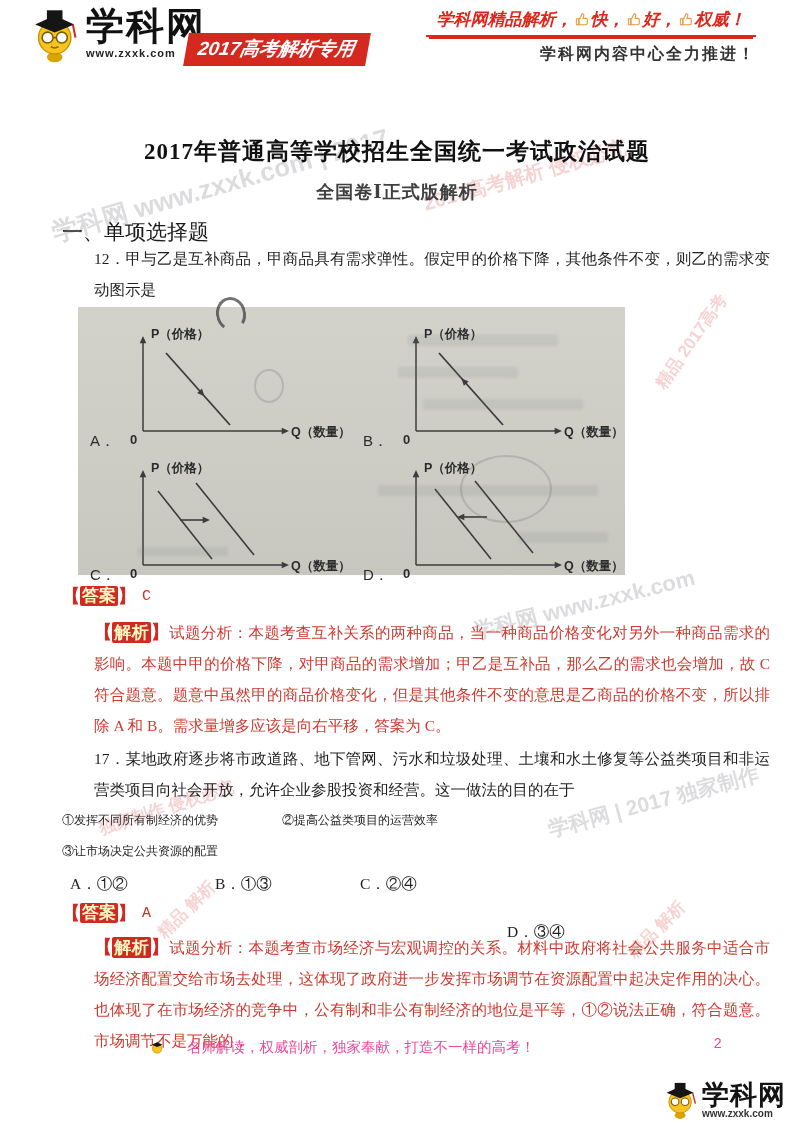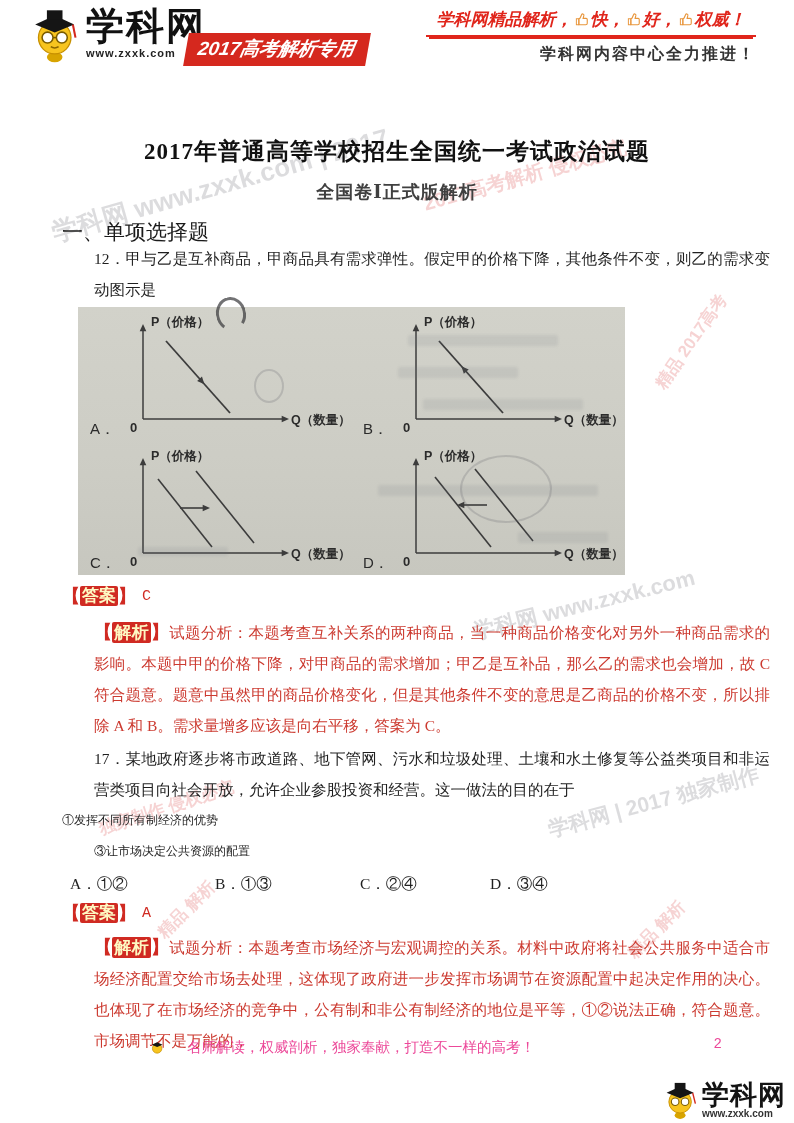--- a/index.html
+++ b/index.html
@@ -30,31 +30,31 @@
   .q12-stem{top:243px;}
   .q13-stem{top:743px;}
   .red{color:#cc3a30;}
   .analysis12{top:617px;}
   .analysis13{top:932px;}
   .opt-row{left:62px;width:676px;font-size:12px;height:31px;line-height:31px;}
   .opt-row .col2{position:absolute;left:220px;top:0;}
   .opts1{top:805px;} .opts2{top:836px;}
   .choices{top:868px;left:62px;width:676px;height:31px;font-size:15.5px;line-height:31px;}
   .choices span{position:absolute;top:0;}
-  .choice-a{left:8px;} .choice-b{left:153px;} .choice-c{left:298px;} .choice-d{left:428px;}
+  .choice-a{left:8px;} .choice-b{left:153px;} .choice-c{left:298px;} .choice-d{left:445px;margin-top:48px;}
   
   .answer-row{left:62px;height:24px;display:flex;align-items:center;font-size:15.5px;}
   .answer12{top:584px;} .answer13{top:901px;}
   .brk{color:#d02a22;font-weight:bold;font-size:18px;line-height:22px;}
   .badge-word{background:#d02a22;color:#fef9c3;font-weight:bold;font-size:17px;padding:1px 2px;border-radius:2px;line-height:18px;}
   .answer-val{color:#d02a22;margin-left:6px;font-family:"Liberation Mono",monospace;font-size:15px;}
   
   .scan{left:78px;top:307px;width:547px;height:268px;background:#cfcfc7;
         background:linear-gradient(180deg,#d2d2ca 0%,#cdcdc5 55%,#c7c7bf 100%);}
-  .scan-grid{position:absolute;left:0;top:0;width:547px;height:272px;display:grid;
+  .scan-grid{position:absolute;left:0;top:12px;width:547px;height:272px;display:grid;
              grid-template-columns:273px 273px;grid-template-rows:134px 134px;}
   .bleed{position:absolute;background:rgba(110,115,125,0.13);filter:blur(1.5px);border-radius:2px;}
   .penmark{position:absolute;border:3px solid rgba(55,55,58,0.7);border-radius:50%;
            border-bottom-color:transparent;transform:rotate(-12deg);}
   .pencircle{position:absolute;border:2px solid rgba(90,90,100,0.22);border-radius:50%;}
   
   .wm{position:absolute;pointer-events:none;font-family:"Liberation Sans",sans-serif;font-weight:bold;white-space:nowrap;}
   .wm-gray{color:rgba(130,130,135,0.28);}
   .wm-pink{color:rgba(225,110,110,0.30);}
   .wm1{left:46px;top:168px;font-size:26px;transform:rotate(-16deg);}
@@ -201,22 +201,23 @@
 </div>
 
 <div class="abs para red analysis12">
   <span class="brk">【</span><span class="badge-word">解析</span><span class="brk">】</span><span>试题分析：本题考查互补关系的两种商品，当一种商品价格变化对另外一种商品需求的影响。本题中甲的价格下降，对甲商品的需求增加；甲乙是互补品，那么乙的需求也会增加，故 C 符合题意。题意中虽然甲的商品价格变化，但是其他条件不变的意思是乙商品的价格不变，所以排除 A 和 B。需求量增多应该是向右平移，答案为 C。</span>
 </div>
 
 <div class="abs para q13-stem">17．某地政府逐步将市政道路、地下管网、污水和垃圾处理、土壤和水土修复等公益类项目和非运营类项目向社会开放，允许企业参股投资和经营。这一做法的目的在于</div>
 
 <div class="abs opt-row opts1" style="position:absolute;">
   <span>①发挥不同所有制经济的优势</span>
-</div>
-<div class="abs opt-row opts2" style="position:absolute;margin-left:32px;">
+  <span class="col2">②提高公益类项目的运营效率</span>
+</div>
+<div class="abs opt-row opts2" style="position:absolute;">
   <span>③让市场决定公共资源的配置</span>
 </div>
 
 <div class="abs choices">
   <span class="choice-a">A．①②</span>
   <span class="choice-b">B．①③</span>
   <span class="choice-c">C．②④</span>
   <span class="choice-d">D．③④</span>
 </div>
 

